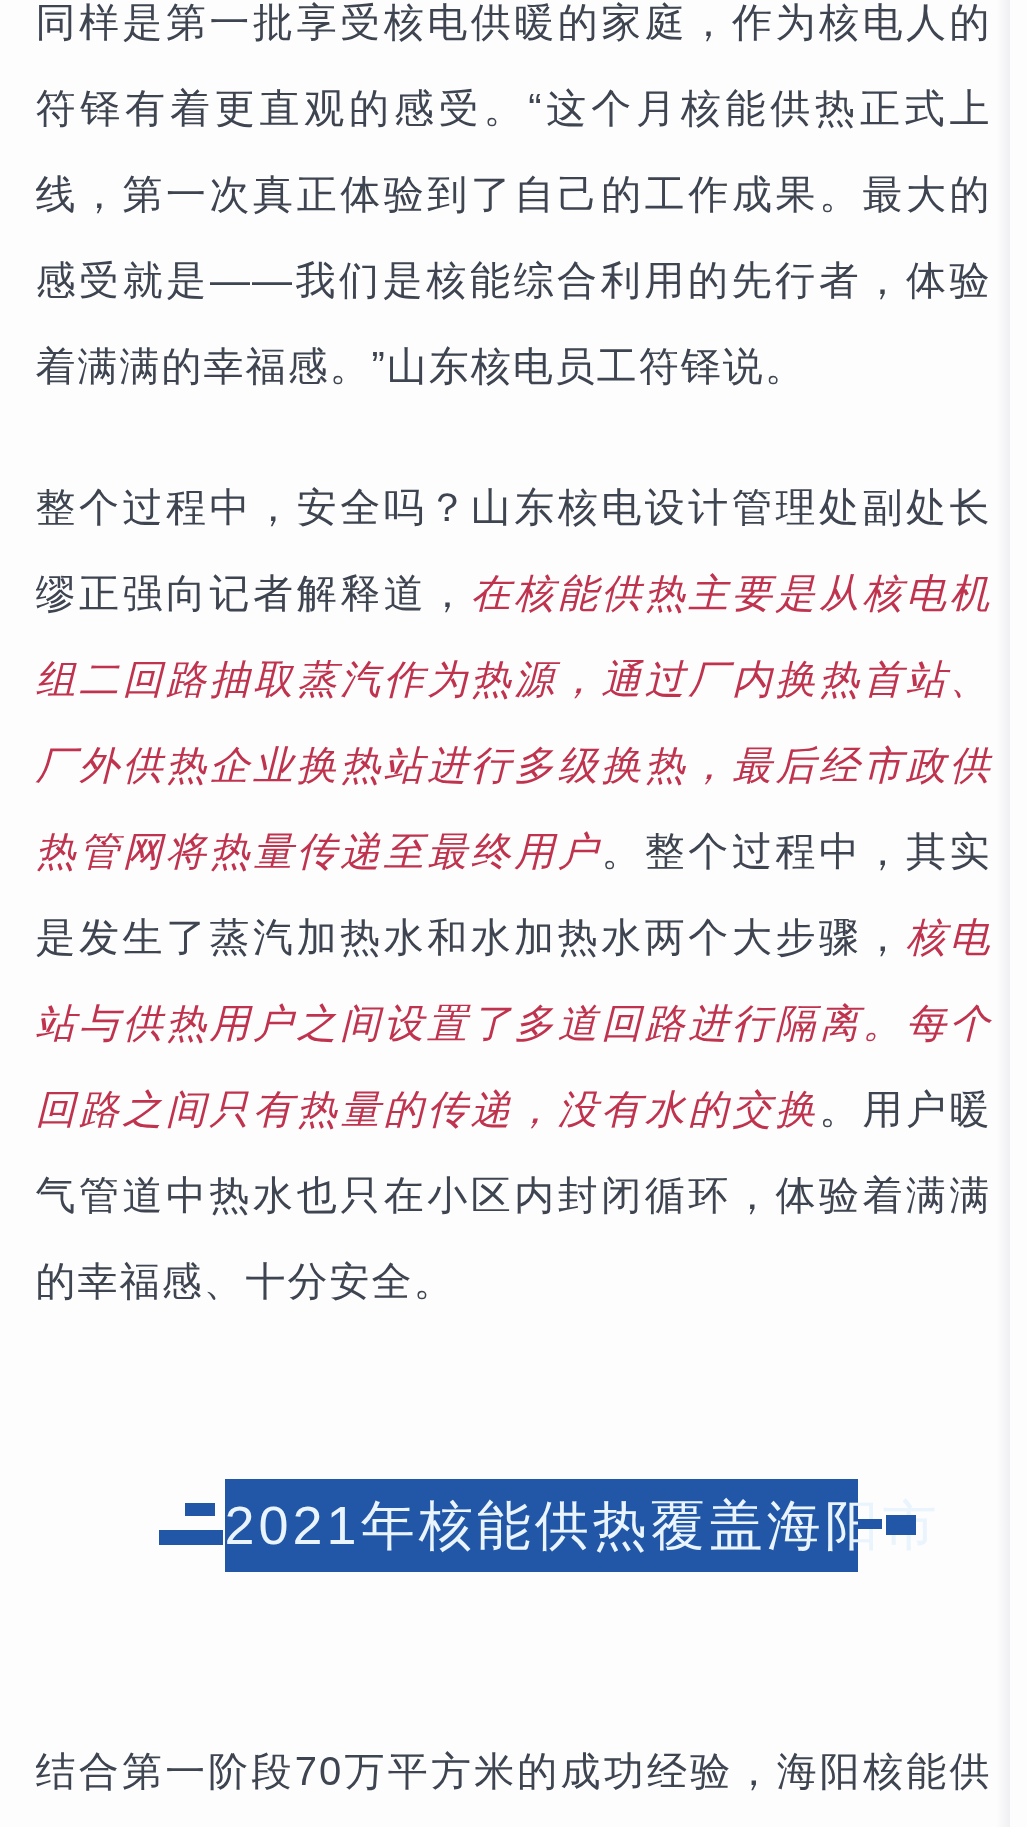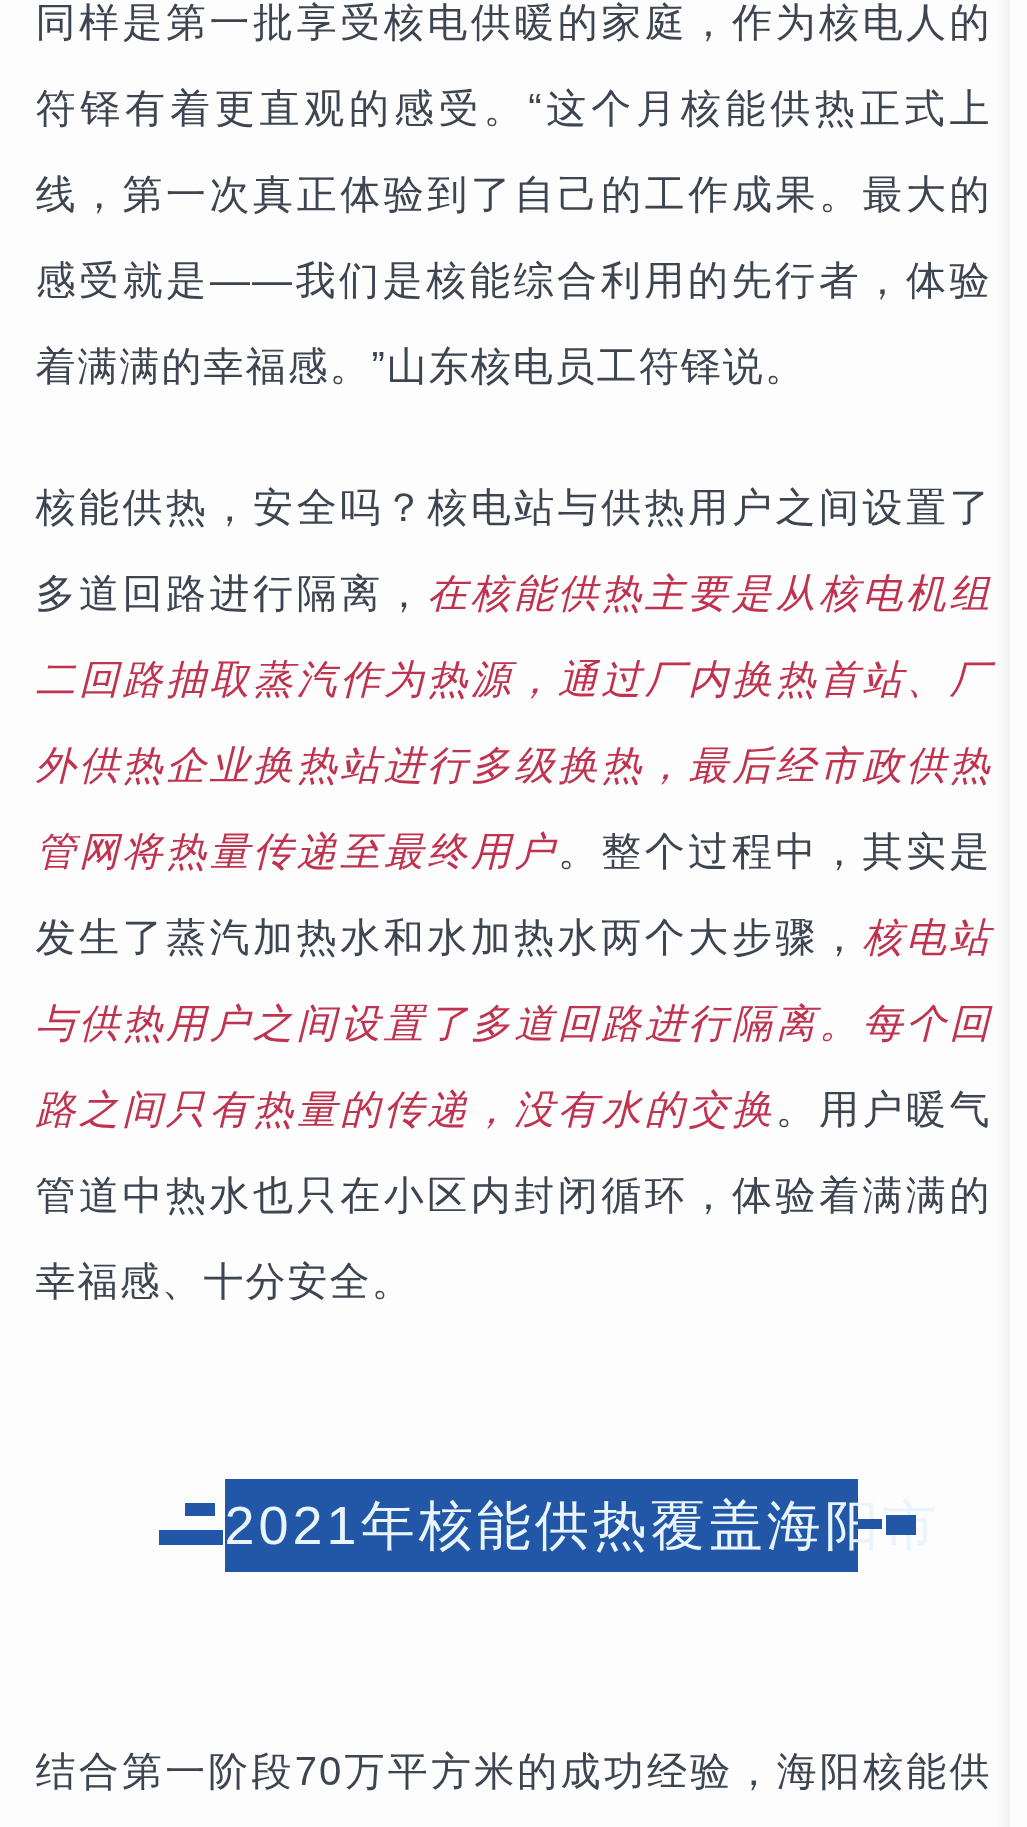--- a/index.html
+++ b/index.html
@@ -68,21 +68,21 @@
   }
 </style>
 </head>
 <body>
 
 <div class="page">
   <div class="content">
 
     <p class="para" id="para1">同样是第一批享受核电供暖的家庭，作为核电人的符铎有着更直观的感受。“这个月核能供热正式上线，第一次真正体验到了自己的工作成果。最大的感受就是——我们是核能综合利用的先行者，体验着满满的幸福感。”山东核电员工符铎说。</p>
 
-    <p class="para" id="para2"><span>核能供热，安全吗？核电站与供热用户之间设置了多道回路进行隔离，</span><span class="red">在核能供热主要是从核电机组二回路抽取蒸汽作为热源，通过厂内换热首站、厂外供热企业换热站进行多级换热，最后经市政供热管网将热量传递至最终用户</span><span>。整个过程中，其实是发生了蒸汽加热水和水加热水两个大步骤，</span><span class="red">核电站与供热用户之间设置了多道回路进行隔离。每个回路之间只有热量的传递，没有水的交换</span><span>。用户暖气管道中热水也只在小区内封闭循环，体验着满满的幸福感、十分安全。</span></p>
+    <p class="para" id="para2"><span>整个过程中，安全吗？山东核电设计管理处副处长缪正强向记者解释道，</span><span class="red">在核能供热主要是从核电机组二回路抽取蒸汽作为热源，通过厂内换热首站、厂外供热企业换热站进行多级换热，最后经市政供热管网将热量传递至最终用户</span><span>。整个过程中，其实是发生了蒸汽加热水和水加热水两个大步骤，</span><span class="red">核电站与供热用户之间设置了多道回路进行隔离。每个回路之间只有热量的传递，没有水的交换</span><span>。用户暖气管道中热水也只在小区内封闭循环，体验着满满的幸福感、十分安全。</span></p>
 
     <div class="banner-row">
       <div class="dash dash-left-bottom"></div>
       <div class="dash dash-left-top"></div>
       <div class="banner-box">2021年核能供热覆盖海阳市</div>
       <div class="dash dash-right-small"></div>
       <div class="dash dash-right-big"></div>
     </div>
 
     <p class="para" id="para3">结合第一阶段70万平方米的成功经验，海阳核能供热项目将逐步实现更大区域的供热能力。</p>

